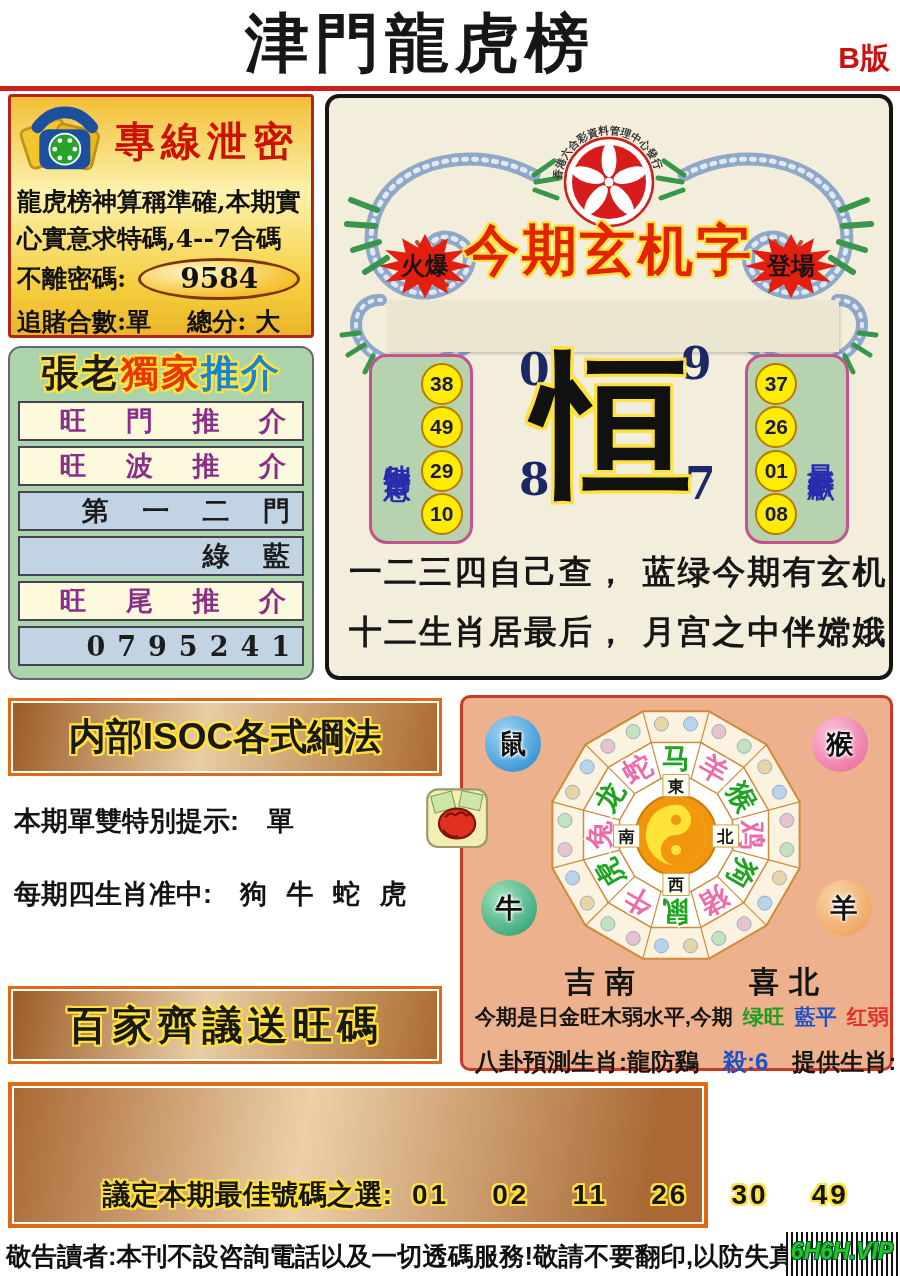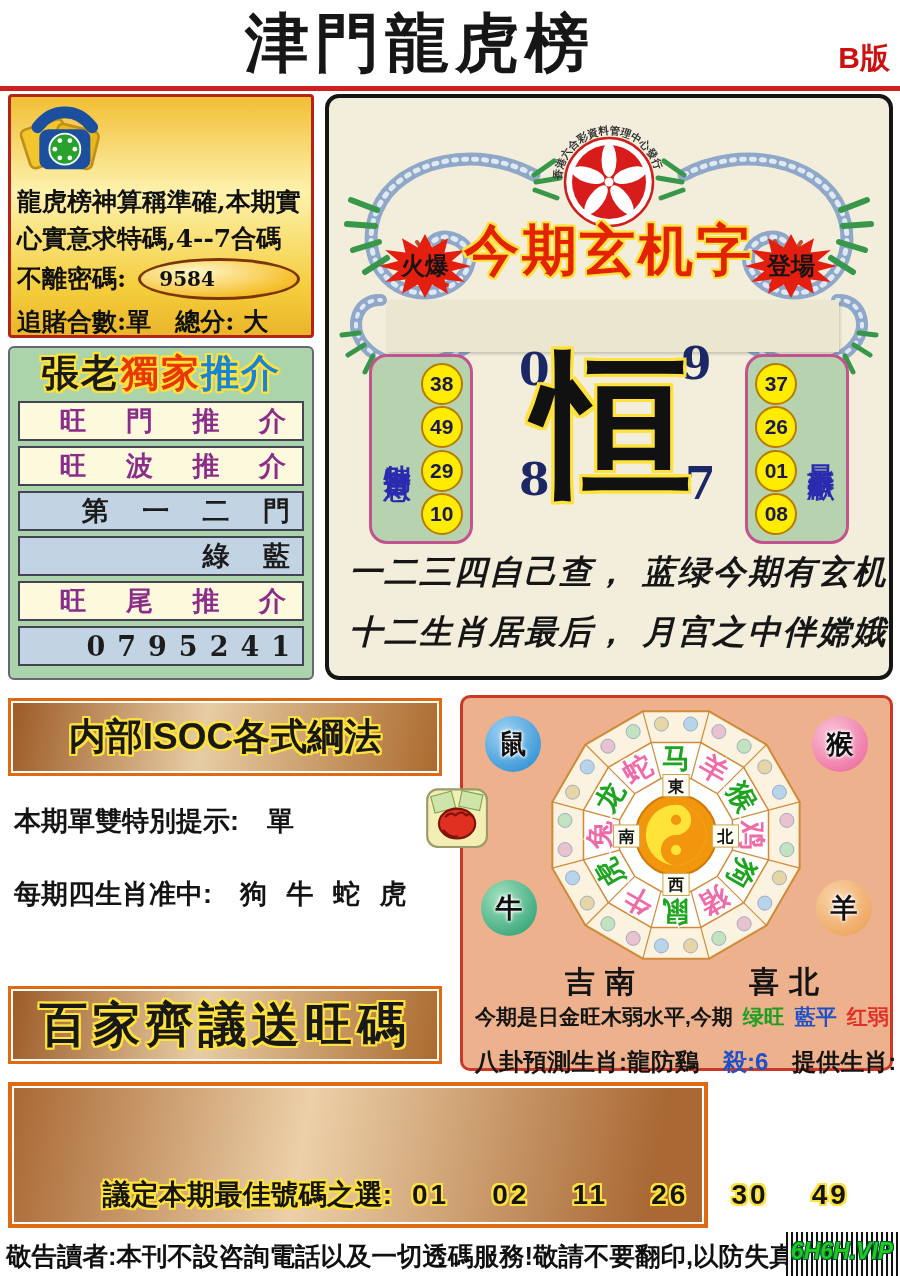--- a/index.html
+++ b/index.html
@@ -18,28 +18,28 @@
   .box-hotline{position:absolute;left:8px;top:94px;width:306px;height:244px;border:3px solid #b22619;
     border-radius:4px;box-sizing:border-box;padding:2px 6px;
     background:linear-gradient(180deg,#f2bf35,#fdf2ae 40%,#f5ce3d 80%,#eab52a);}
   .hot-head{display:flex;align-items:center;height:84px;}
   .phone-svg{width:92px;height:82px;flex:0 0 auto;}
   .hot-badge{flex:1;text-align:center;color:#cc1100;font-size:40px;font-weight:900;
     font-family:"DejaVu Serif",serif;letter-spacing:6px;}
   .hot-line{font-size:25px;font-weight:700;font-family:"DejaVu Serif",serif;color:#111;
     line-height:37px;white-space:nowrap;}
   .hot-line3{display:flex;align-items:center;gap:12px;line-height:44px;}
-  .code-oval{display:inline-block;min-width:120px;text-align:left;border:3px solid #7a3508;
+  .code-oval{display:inline-block;min-width:120px;text-align:center;border:3px solid #7a3508;
     border-radius:50%;background:radial-gradient(ellipse at 35% 30%,#fff6c8,#f6c02e 70%,#e8a81e);
-    font-size:20px;font-weight:900;padding:0 18px;line-height:36px;}
-  .hot-line4{display:flex;gap:24px;line-height:42px;}
+    font-size:28px;font-weight:900;padding:0 18px;line-height:36px;}
+  .hot-line4{display:flex;gap:36px;line-height:42px;}
 
   
   .box-zhang{position:absolute;left:8px;top:346px;width:306px;height:334px;border:2px solid #667;
-    border-radius:6px;background:#abd4ab;box-sizing:border-box;padding:2px 8px;}
+    border-radius:13px;background:#abd4ab;box-sizing:border-box;padding:2px 8px;}
   .zh-header{text-align:center;font-size:38px;font-weight:900;letter-spacing:2px;line-height:46px;white-space:nowrap;}
   .zh-header .p1{color:#1a1a1a}.zh-header .p2{color:#e83800}.zh-header .p3{color:#1583d8}
   .zh-row{height:40px;margin-top:5px;border:2px solid #445;display:flex;align-items:center;
     justify-content:flex-end;font-weight:900;box-sizing:border-box;}
   .zh-cream{background:#fdf9dd;color:#8a2d8a;font-size:27px;letter-spacing:16px;}
   .zh-blue{background:#c2d4e4;color:#1c1c1c;font-size:27px;letter-spacing:12px;font-family:"DejaVu Serif",serif;}
 
   
   .box-mystic{position:absolute;left:325px;top:94px;width:568px;height:586px;border:4px solid #151515;
     border-radius:14px;background:#f2eedb;box-sizing:border-box;overflow:hidden;}
@@ -66,30 +66,30 @@
   .num-circle{width:42px;height:42px;border-radius:50%;background:#ffec00;border:2px solid #b97a00;
     color:#1a1a4e;font-weight:900;font-size:21px;display:flex;align-items:center;justify-content:center;
     box-sizing:border-box;}
   .corner-digit{position:absolute;font-family:"DejaVu Serif",serif;font-size:44px;font-weight:700;color:#1c2866;}
   .cd-tl{left:190px;top:246px}.cd-tr{left:352px;top:240px}.cd-bl{left:190px;top:356px}.cd-br{left:356px;top:360px}
   .big-glyph{position:absolute;left:174px;top:242px;width:220px;text-align:center;font-size:156px;
     line-height:168px;font-weight:900;color:#111;font-family:"DejaVu Serif",serif;
     text-shadow:3px 0 0 #ffe23c,-3px 0 0 #ffe23c,0 3px 0 #ffe23c,0 -3px 0 #ffe23c,
       3px 3px 0 #ffe23c,-3px -3px 0 #ffe23c,3px -3px 0 #ffe23c,-3px 3px 0 #ffe23c;}
   .poem{position:absolute;left:20px;width:528px;font-size:33px;font-weight:700;
-    font-family:"DejaVu Serif",serif;font-style:italic;color:#161616;letter-spacing:2px;white-space:nowrap;}
+    font-family:"DejaVu Serif",serif;color:#161616;letter-spacing:2px;white-space:nowrap;}
   .poem.p1{top:452px}.poem.p2{top:512px}
 
   
   .isoc-banner{position:absolute;left:8px;width:434px;height:78px;border:3px solid #e06a14;
     background:linear-gradient(100deg,#9c5a26,#e7cda4 45%,#ab6a2e);box-shadow:inset 0 0 0 2px #fff;
     display:flex;align-items:center;justify-content:center;font-size:37px;font-weight:900;color:#181818;
     box-sizing:border-box;white-space:nowrap;}
   .isoc-banner.b1{top:698px}
-  .isoc-banner.b2{top:986px;font-size:48px;letter-spacing:5px;}
+  .isoc-banner.b2{top:986px;font-size:40px;letter-spacing:5px;}
   .iline{position:absolute;left:14px;width:434px;font-size:27px;font-weight:900;color:#141414;
     display:flex;white-space:nowrap;}
   .iline .v{margin-left:28px;letter-spacing:6px;}
   .i1{top:803px}.i2{top:876px}.i3{top:946px}
   .fist{position:absolute;left:424px;top:782px;width:64px;height:66px;z-index:5;}
 
   
   .zpanel{position:absolute;left:460px;top:695px;width:433px;height:376px;background:#edb28d;
     border:3px solid #cc3826;border-radius:10px;box-sizing:border-box;}
   .zbadge{position:absolute;width:56px;height:56px;border-radius:50%;display:flex;align-items:center;
@@ -159,20 +159,21 @@
         <path d="M22,30 C38,8 66,8 82,30" fill="none" stroke="#1c4f9e" stroke-width="13" stroke-linecap="round"></path>
         <rect x="24" y="32" width="56" height="44" rx="10" fill="#1c4f9e"></rect>
         <circle cx="52" cy="54" r="17" fill="#28a22c" stroke="#fff" stroke-width="2"></circle>
         <circle cx="63" cy="54" r="2.6" fill="#fff"></circle>
           <circle cx="57.5" cy="63.5" r="2.6" fill="#fff"></circle>
         <circle cx="46.5" cy="63.5" r="2.6" fill="#fff"></circle>
           <circle cx="41" cy="54" r="2.6" fill="#fff"></circle>
         <circle cx="46.5" cy="44.5" r="2.6" fill="#fff"></circle>
           <circle cx="57.5" cy="44.5" r="2.6" fill="#fff"></circle>
       </svg>
+      <div class="hot-badge">專線泄密</div>
     </div>
     <div class="hot-line">龍虎榜神算稱準確,本期實</div>
     <div class="hot-line">心實意求特碼,4--7合碼</div>
     <div class="hot-line hot-line3">
       <span>不離密碼:</span>
       <span class="code-oval">9584</span>
     </div>
     <div class="hot-line hot-line4">
       <span>追賭合數:單</span>
       <span>總分: 大</span>

